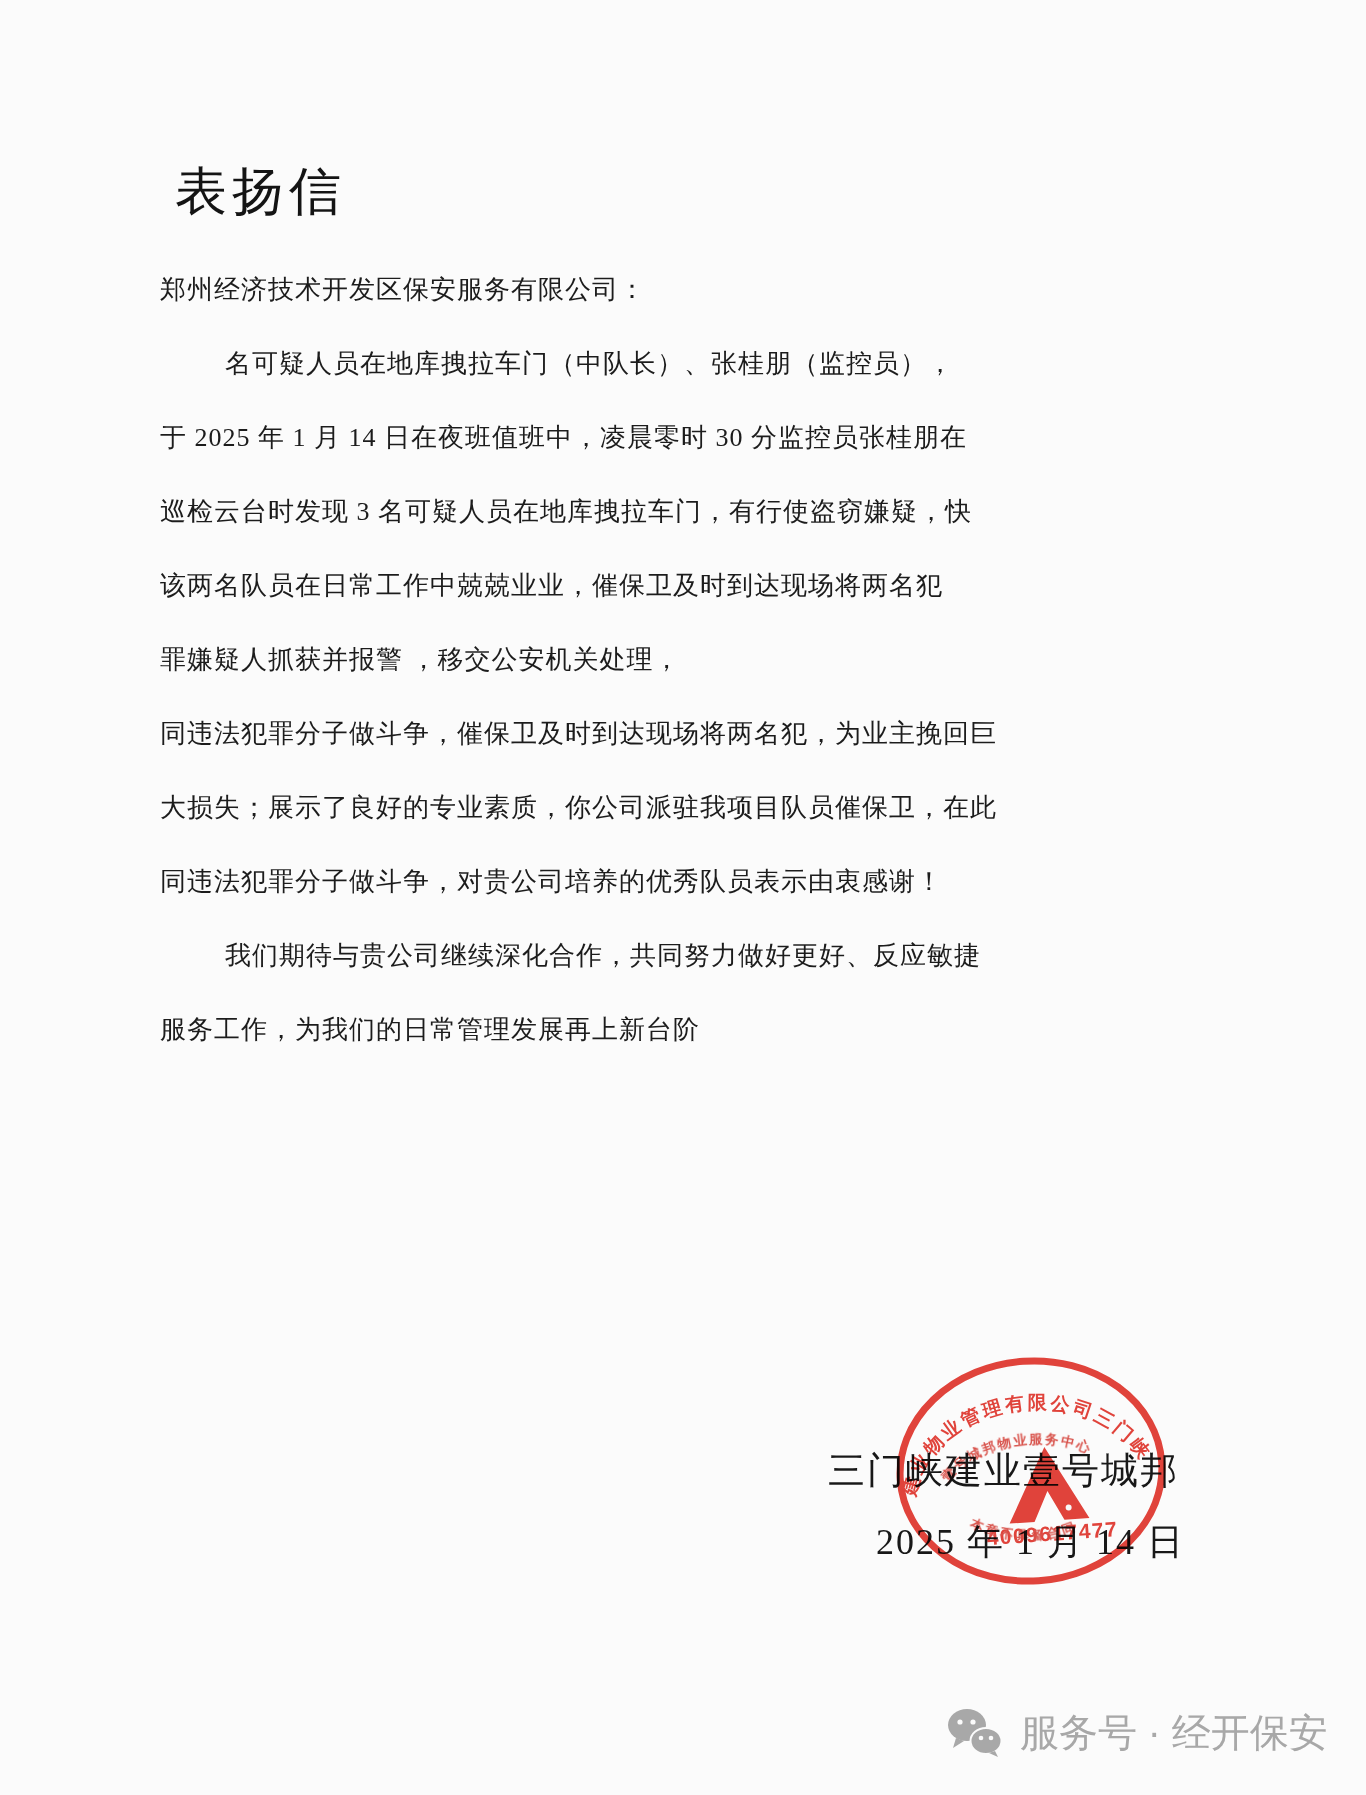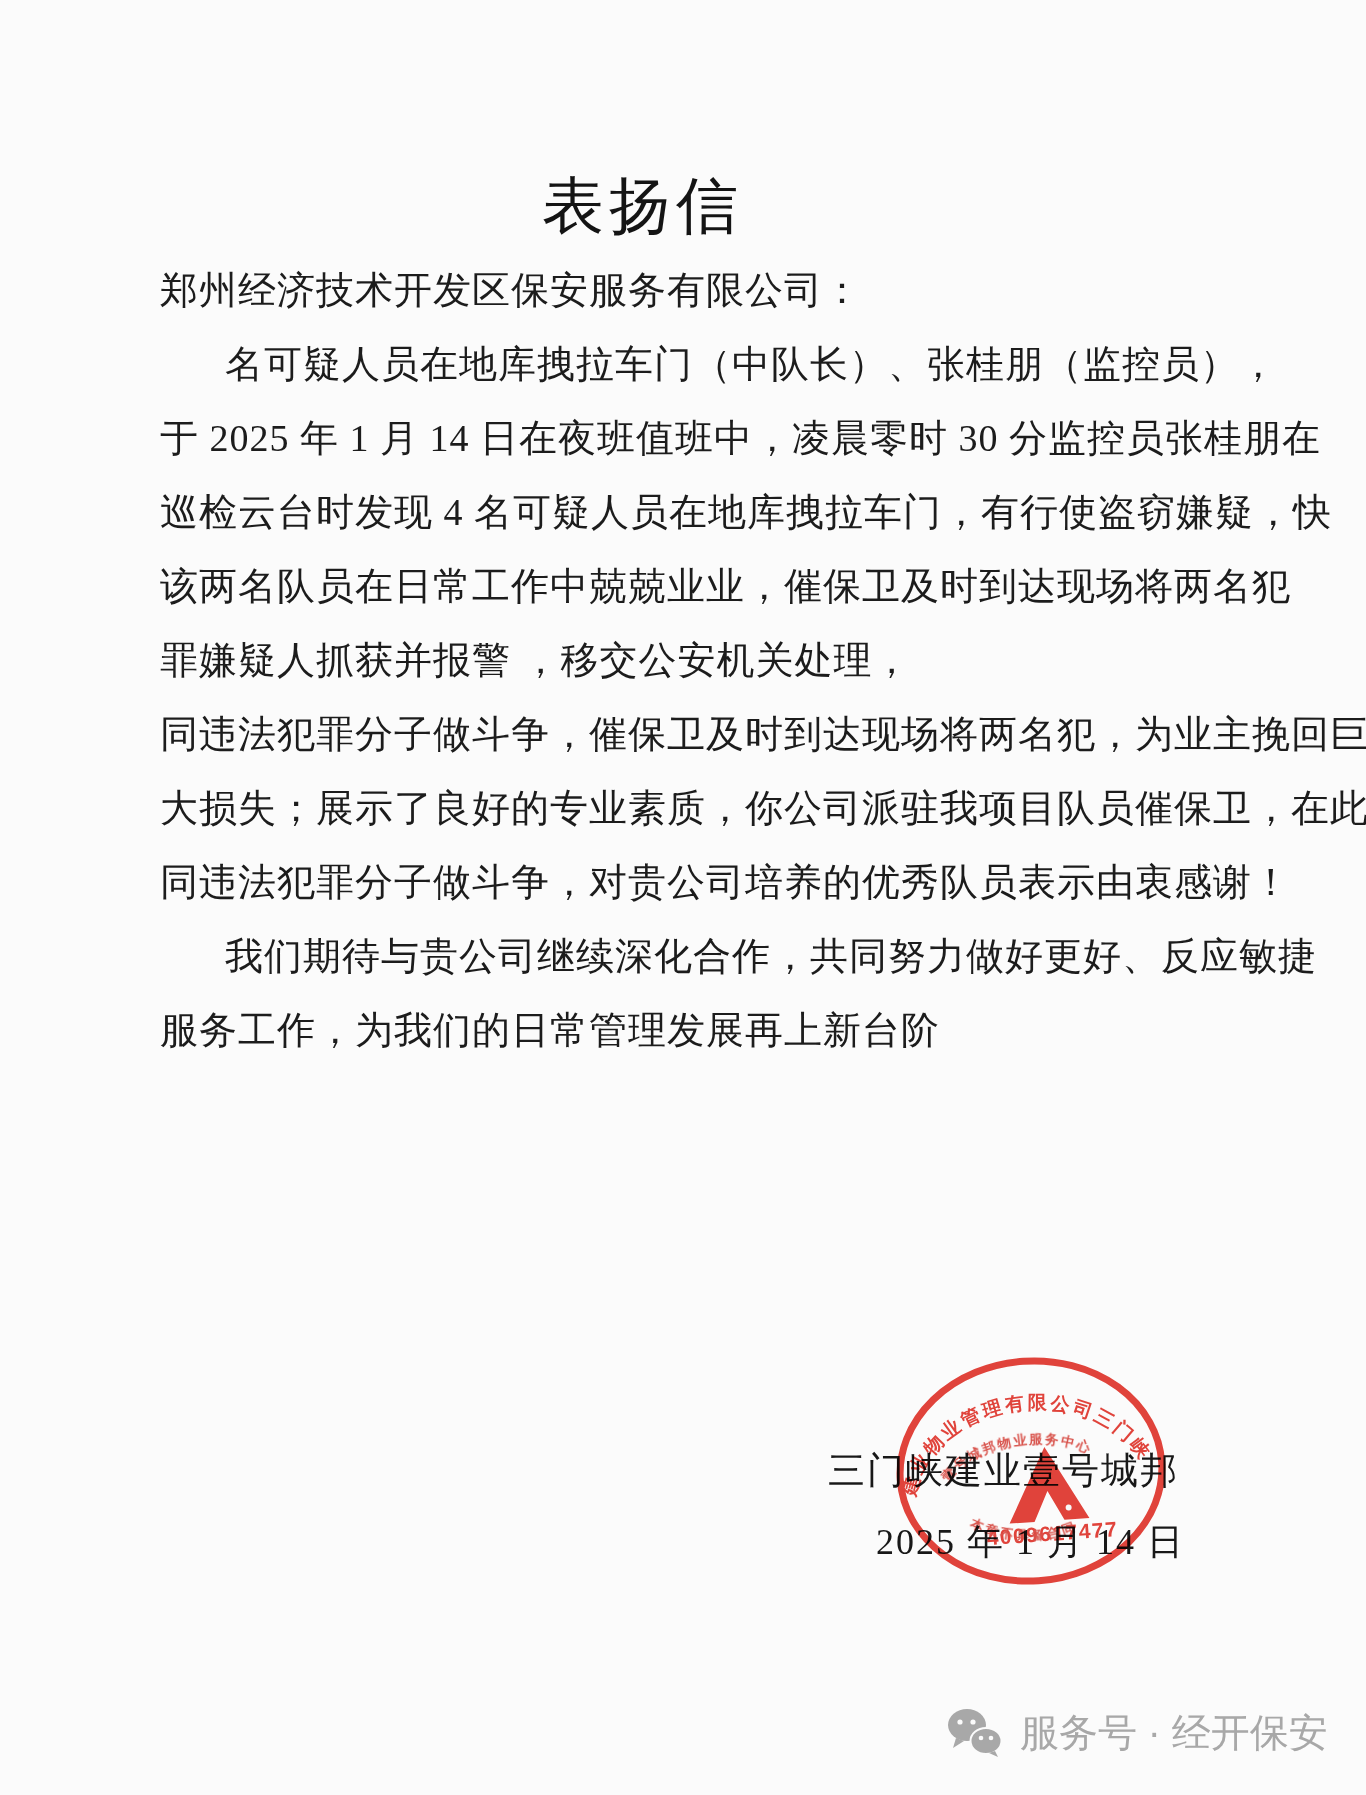--- a/index.html
+++ b/index.html
@@ -7,26 +7,26 @@
     width:1366px;height:1795px;
     background:#f4f4f4;
     font-family:"Liberation Serif","DejaVu Serif",serif;
   }
   .page{
     position:relative;width:1366px;height:1795px;overflow:hidden;
     background:#fbfbfb;color:#1e1e1e;
   }
   .title{
     position:absolute;top:122px;left:175px;width:935px;
-    text-align:center;font-size:62px;letter-spacing:5px;font-weight:500;
+    font-size:52px;letter-spacing:5px;font-weight:500;
     color:#141414;white-space:nowrap;
   }
   .body-text{
     position:absolute;left:160px;top:253px;width:940px;
-    font-size:38px;line-height:74px;letter-spacing:1px;color:#1c1c1c;
+    font-size:26px;line-height:74px;letter-spacing:1px;color:#1c1c1c;
   }
   .line{white-space:nowrap;}
   .indent{text-indent:65px;}
   .signature-name{
     position:absolute;top:1446px;left:828px;width:352px;
     font-size:37px;letter-spacing:2px;white-space:nowrap;color:#181818;
   }
   .signature-date{
     position:absolute;top:1518px;left:876px;
     font-size:36px;letter-spacing:2px;white-space:nowrap;color:#181818;
@@ -50,21 +50,21 @@
 <body>
 
 <div class="page">
 
   <h1 class="title">表扬信</h1>
 
   <div class="body-text">
     <div class="line">郑州经济技术开发区保安服务有限公司：</div>
     <div class="line indent">名可疑人员在地库拽拉车门（中队长）、张桂朋（监控员），</div>
     <div class="line">于 2025 年 1 月 14 日在夜班值班中，凌晨零时 30 分监控员张桂朋在</div>
-    <div class="line">巡检云台时发现 4 名可疑人员在地库拽拉车门，有行使盗窃嫌疑，快</div>
+    <div class="line">巡检云台时发现 3 名可疑人员在地库拽拉车门，有行使盗窃嫌疑，快</div>
     <div class="line">该两名队员在日常工作中兢兢业业，催保卫及时到达现场将两名犯</div>
     <div class="line">罪嫌疑人抓获并报警 ，移交公安机关处理，</div>
     <div class="line">同违法犯罪分子做斗争，催保卫及时到达现场将两名犯，为业主挽回巨</div>
     <div class="line">大损失；展示了良好的专业素质，你公司派驻我项目队员催保卫，在此</div>
     <div class="line">同违法犯罪分子做斗争，对贵公司培养的优秀队员表示由衷感谢！</div>
     <div class="line indent">我们期待与贵公司继续深化合作，共同努力做好更好、反应敏捷</div>
     <div class="line">服务工作，为我们的日常管理发展再上新台阶</div>
   </div>
 
   <div class="signature-name">三门峡建业壹号城邦</div>

